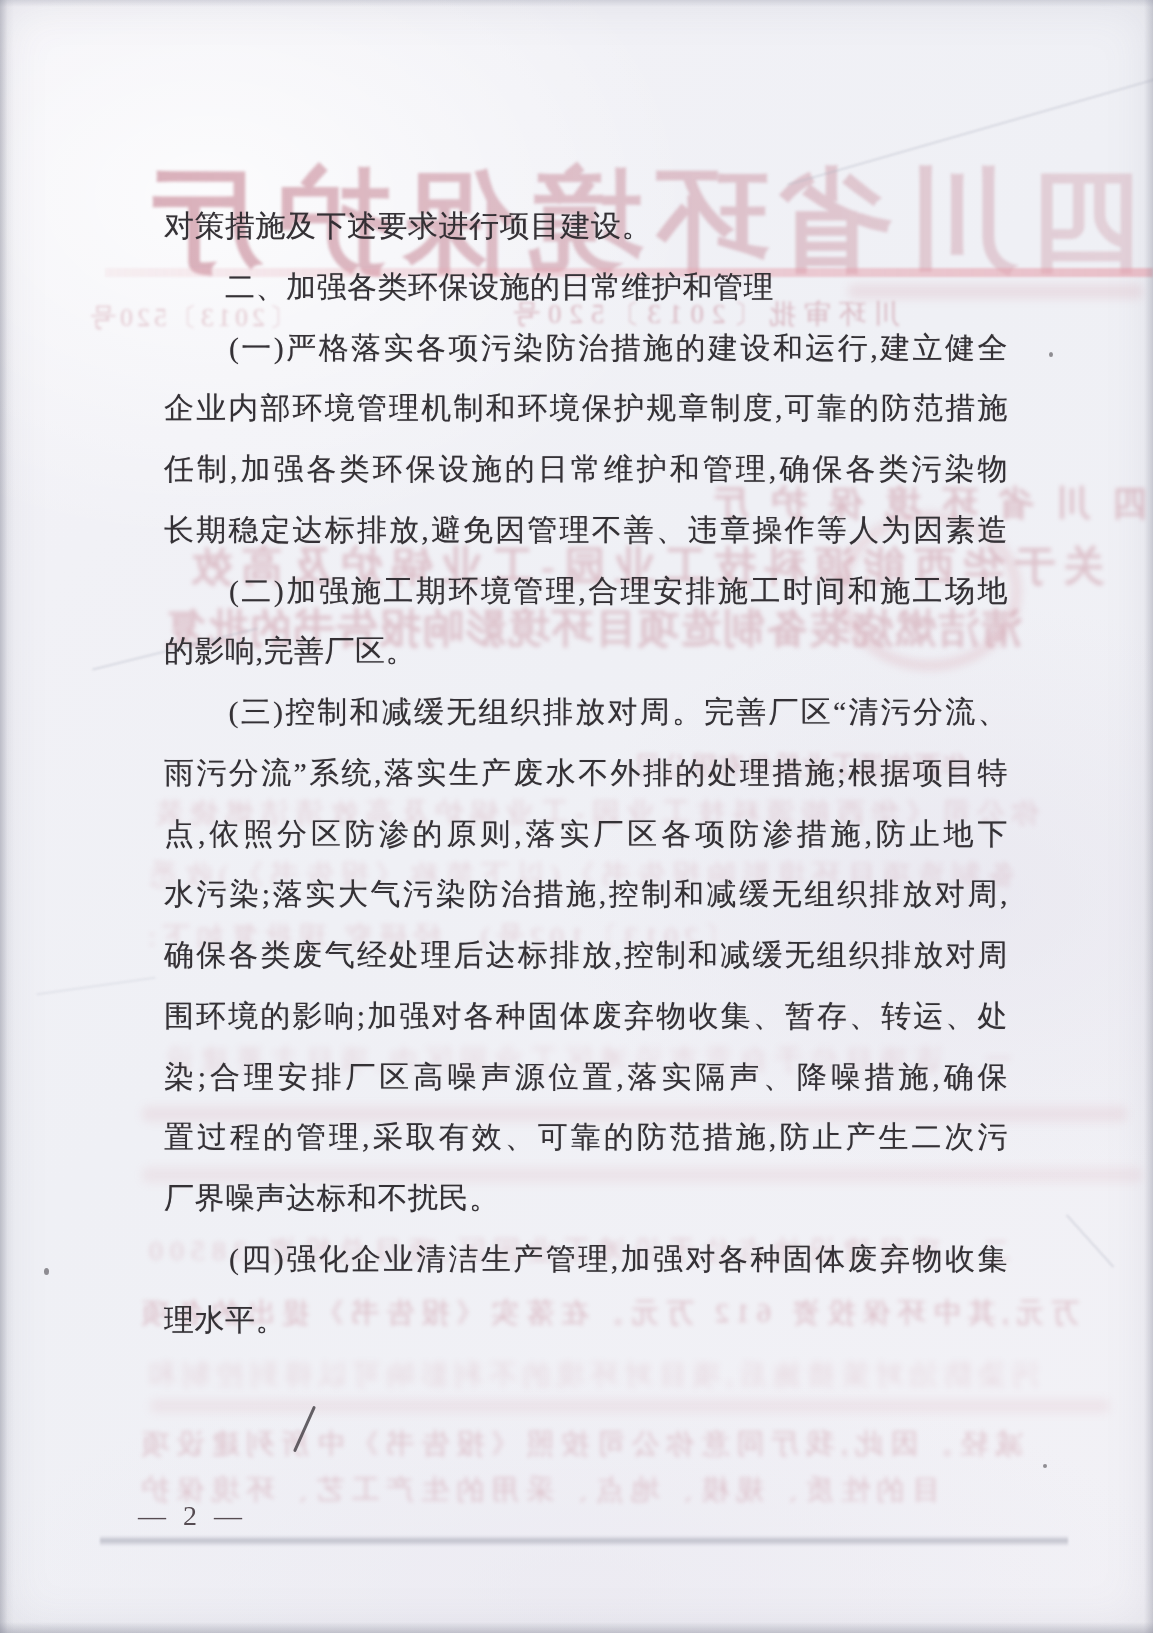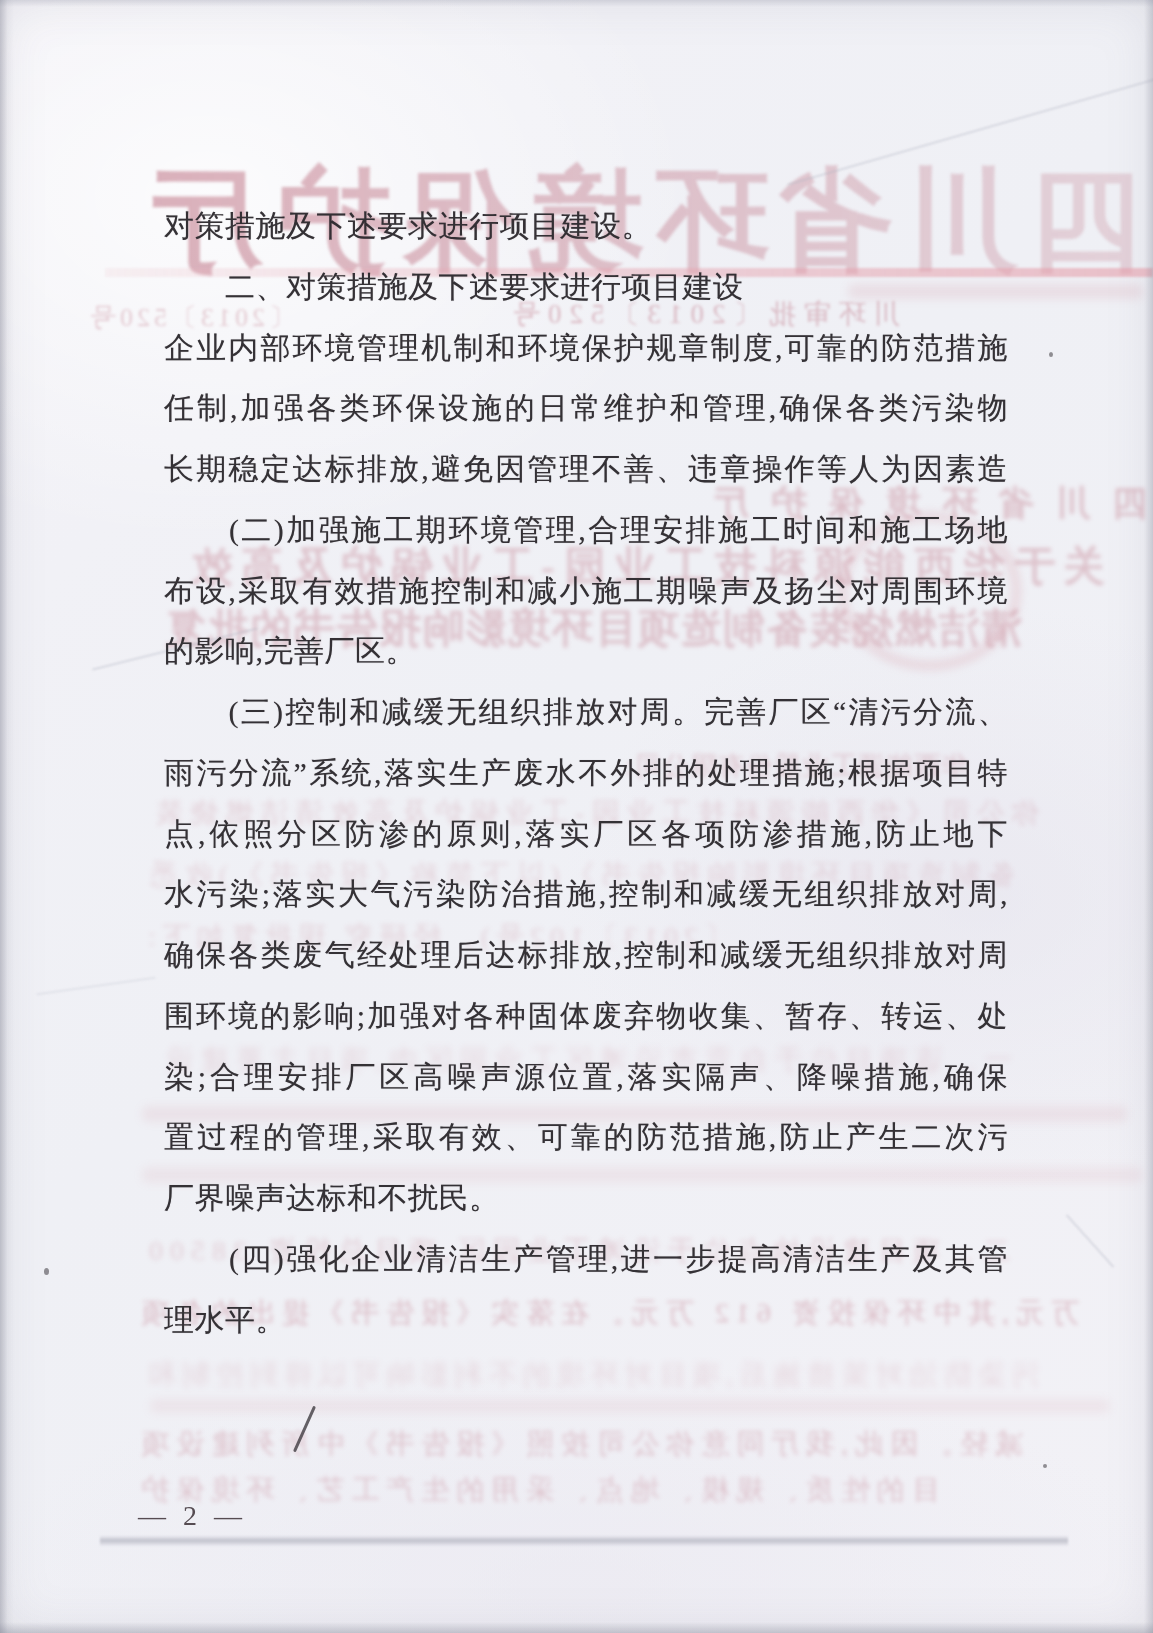--- a/index.html
+++ b/index.html
@@ -113,37 +113,37 @@
   <div class="crease crease-line" style="left:780px; top:130px; width:390px; transform:rotate(-16deg);"></div>
   <div class="crease crease-line" style="left:90px; top:648px; width:170px; transform:rotate(-14deg);"></div>
   <div class="crease crease-line" style="left:36px; top:985px; width:120px; transform:rotate(-8deg); opacity:0.6;"></div>
   <div class="crease crease-line" style="left:1055px; top:1240px; width:70px; transform:rotate(48deg);"></div>
   <div class="speck" style="left:44px; top:1268px; width:5px; height:7px;"></div>
   <div class="speck" style="left:1049px; top:352px; width:4px; height:5px;"></div>
   <div class="speck" style="left:1043px; top:1464px; width:4px; height:4px;"></div>
 
   <div class="body-text" id="body-text">
       <div class="line">对策措施及下述要求进行项目建设。</div>
-      <div class="line">　　二、对策措施及下述要求进行项目建设</div>
+      <div class="line">　　二、加强各类环保设施的日常维护和管理</div>
+      <div class="line fill">　　(一)严格落实各项污染防治措施的建设和运行,建立健全</div>
       <div class="line fill">企业内部环境管理机制和环境保护规章制度,可靠的防范措施</div>
       <div class="line fill">任制,加强各类环保设施的日常维护和管理,确保各类污染物</div>
       <div class="line fill">长期稳定达标排放,避免因管理不善、违章操作等人为因素造</div>
       <div class="line fill">　　(二)加强施工期环境管理,合理安排施工时间和施工场地</div>
-      <div class="line fill">布设,采取有效措施控制和减小施工期噪声及扬尘对周围环境</div>
       <div class="line">的影响,完善厂区。</div>
       <div class="line fill">　　(三)控制和减缓无组织排放对周。完善厂区“清污分流、</div>
       <div class="line fill">雨污分流”系统,落实生产废水不外排的处理措施;根据项目特</div>
       <div class="line fill">点,依照分区防渗的原则,落实厂区各项防渗措施,防止地下</div>
       <div class="line fill">水污染;落实大气污染防治措施,控制和减缓无组织排放对周,</div>
       <div class="line fill">确保各类废气经处理后达标排放,控制和减缓无组织排放对周</div>
       <div class="line fill">围环境的影响;加强对各种固体废弃物收集、暂存、转运、处</div>
       <div class="line fill">染;合理安排厂区高噪声源位置,落实隔声、降噪措施,确保</div>
       <div class="line fill">置过程的管理,采取有效、可靠的防范措施,防止产生二次污</div>
       <div class="line">厂界噪声达标和不扰民。</div>
-      <div class="line fill">　　(四)强化企业清洁生产管理,进一步提高清洁生产及其管</div>
+      <div class="line fill">　　(四)强化企业清洁生产管理,加强对各种固体废弃物收集</div>
       <div class="line">理水平。</div>
     </div>
 
   <div class="pen-mark"></div>
 
   <div class="page-num">— 2 —</div>
 
   <div class="edge edge-left"></div>
   <div class="edge edge-right"></div>
   <div class="edge edge-top"></div>

